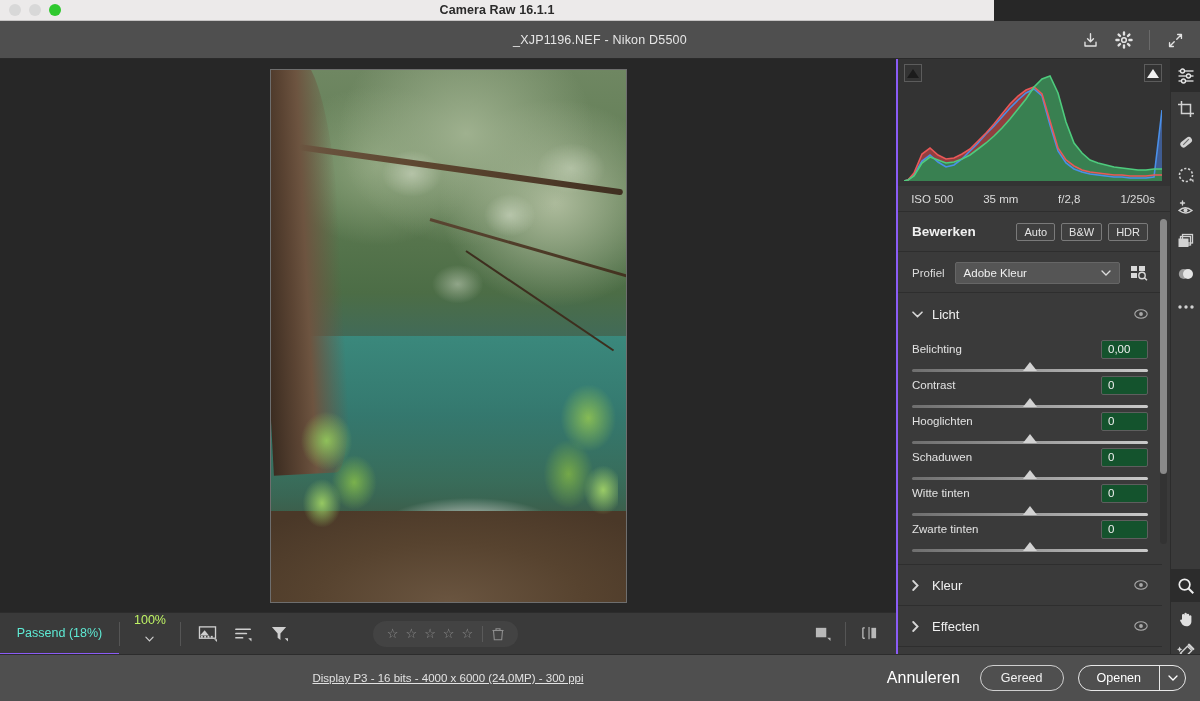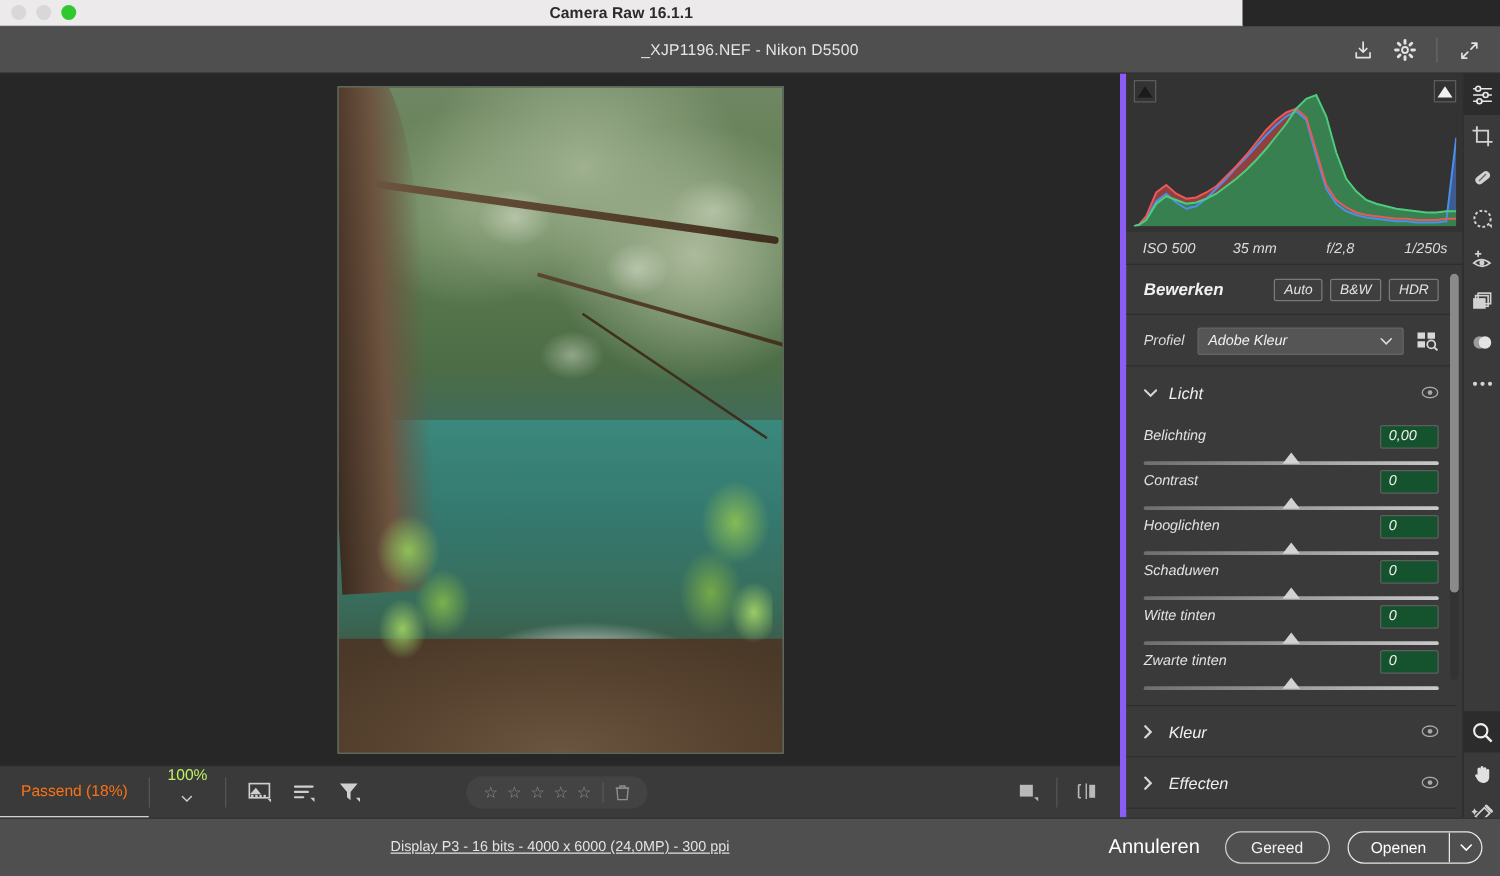--- a/index.html
+++ b/index.html
@@ -143,22 +143,22 @@
   .bottombar {
     position: absolute; left: 0; top: 612px;
     width: 896px; height: 42px;
     background: #3a3a3a;
     border-top: 1px solid #2c2c2c;
     display: flex; align-items: center;
   }
   .bb-fit {
     height: 42px; width: 119px;
     display: flex; align-items: center; justify-content: center;
-    font-size: 12.5px; color: #f97316;
-    border-bottom: 2px solid #ffffff;
+    font-size: 12.5px; color: #5eead4;
+    border-bottom: 2px solid #8b5cf6;
     cursor: pointer;
   }
   .bb-zoom {
     height: 42px; padding: 0 14px;
     display: flex; align-items: center; gap: 9px;
     font-size: 12.5px; color: #bef264; cursor: pointer; flex-direction: column;
   }
   .bb-divider { width: 1px; height: 24px; background: #555; }
   .bb-icons { display: flex; align-items: center; gap: 14px; padding-left: 16px; }
   .bb-icon { width: 22px; height: 22px; display:flex; align-items:center; justify-content:center; cursor:pointer; }
@@ -215,22 +215,21 @@
   .btn-split .arrow {
     width: 26px; display: flex; align-items: center; justify-content: center;
     border-left: 1px solid #e8e8e8; color: #ffffff; font-size: 9px; cursor: pointer;
   }
 
   
   .rightpanel {
     position: absolute; left: 896px; top: 59px;
     width: 274px; height: 595px;
     background: #3a3a3a;
-    border-left: 5px solid #8b5cf6;
-    font-style: italic;
+    border-left: 2px solid #8b5cf6;
   }
   .histogram {
     position: absolute; left: 0; top: 0; width: 274px; height: 127px;
     background: #333333;
   }
   .hist-svg { position: absolute; left: 6px; top: 4px; }
   .clip-badge {
     position: absolute; top: 5px; width: 18px; height: 18px;
     border: 1px solid #5c5c5c; display:flex; align-items:center; justify-content:center;
     cursor: pointer;

